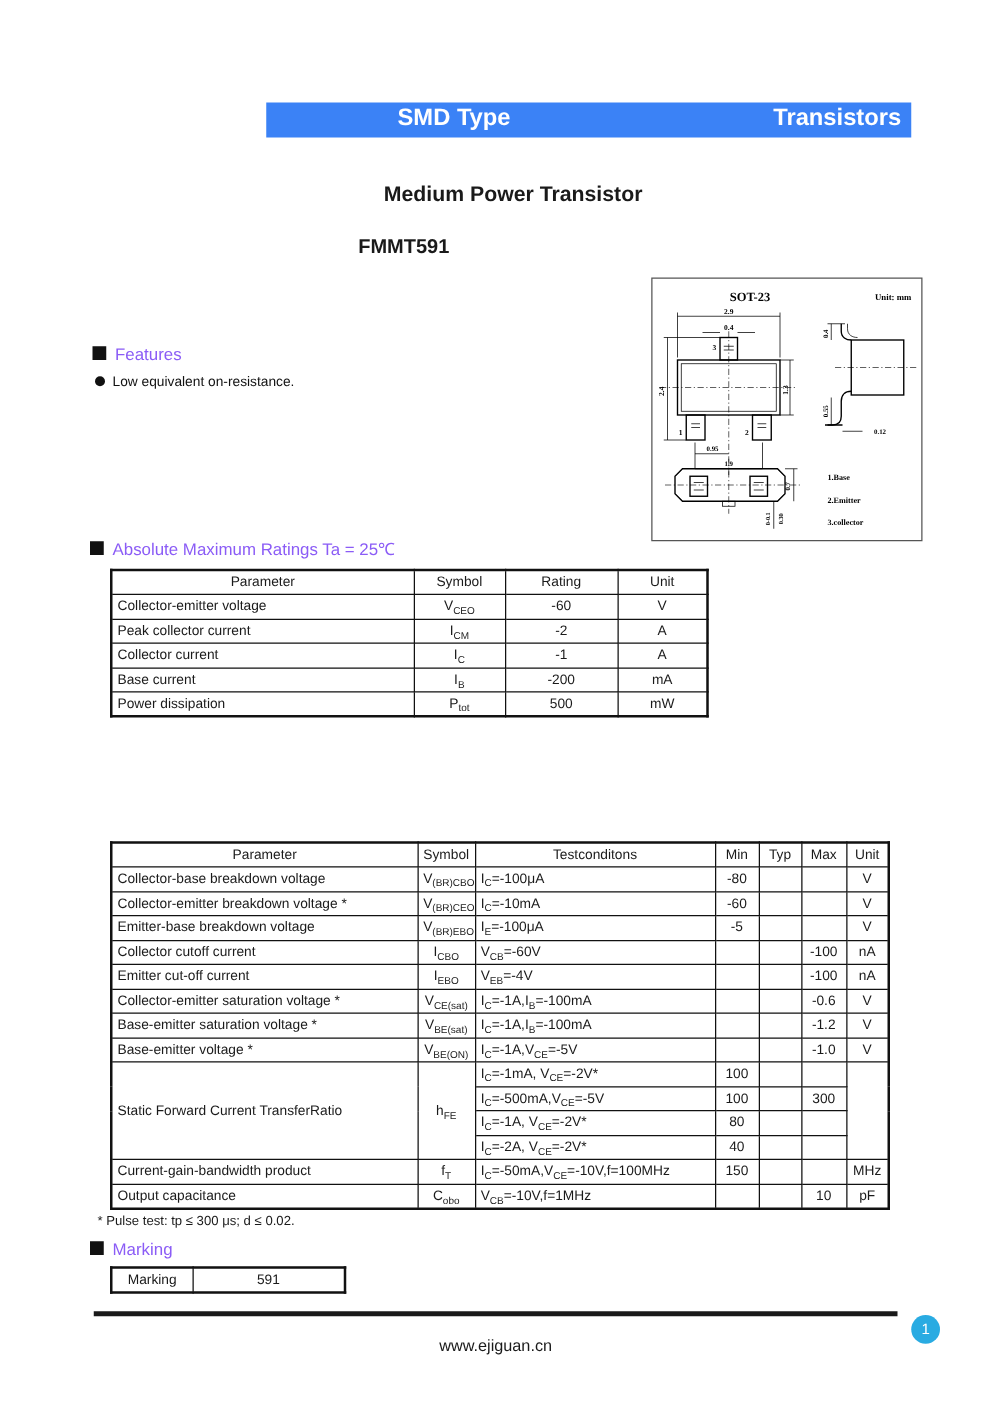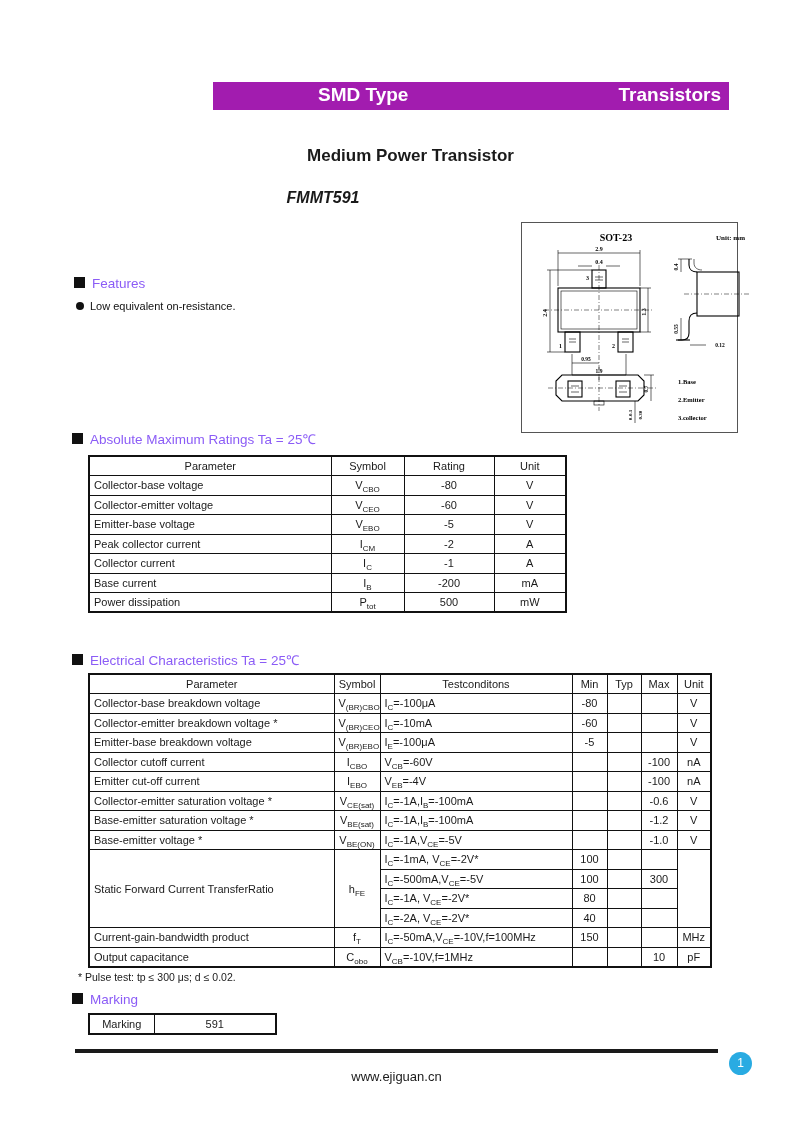--- a/index.html
+++ b/index.html
@@ -7,35 +7,35 @@
   body { font-family:"Liberation Sans", sans-serif; color:#1a1a1a; }
   .page { position:relative; width:793px; height:1122px; background:#fff; overflow:hidden; margin:0 auto; }
 
   
   .logo-wrap { position:absolute; left:64px; top:36px; width:250px; }
   .logo-svg { display:block; margin-left:10px; }
   .logo-cn { font-size:37px; font-weight:bold; color:#000; letter-spacing:2px; margin-top:2px; font-family:"DejaVu Sans", sans-serif; }
   .logo-en { font-size:15px; color:#111; letter-spacing:4.5px; margin-top:2px; }
 
   
-  .header-bar { position:absolute; left:213px; top:82px; width:516px; height:28px; background:#a21caf; }
+  .header-bar { position:absolute; left:213px; top:82px; width:516px; height:28px; background:#3b82f6; }
   .header-bar .left-label { position:absolute; left:105px; top:2px; color:#fff; font-weight:bold; font-size:19px; }
   .header-bar .right-label { position:absolute; right:8px; top:2px; color:#fff; font-weight:bold; font-size:19px; }
 
   .title1 { position:absolute; left:0; top:146px; width:793px; text-align:center; font-size:17px; font-weight:bold;padding-left:28px; }
-  .title2 { position:absolute; left:0; top:189px; width:646px; text-align:center; font-size:16px; font-weight:bold;font-style:italic; }
+  .title2 { position:absolute; left:0; top:189px; width:646px; text-align:center; font-size:16px; font-weight:bold; }
 
   
   .section-head { position:absolute; font-size:13.5px; color:#8b5cf6; }
   .sq { display:inline-block; width:11px; height:11px; background:#111; margin-right:7px; }
   .feature-item { position:absolute; font-size:11px; color:#111; }
   .dot { display:inline-block; width:8px; height:8px; background:#111; border-radius:50%; margin-right:6px; }
 
   
-  .pkg-box { position:absolute; left:521px; top:222px; width:217px; height:211px; border:1px solid #555; background:#fff;padding-left:16px; }
+  .pkg-box { position:absolute; left:521px; top:222px; width:217px; height:211px; border:1px solid #555; background:#fff; }
 
   
   table.ds { border-collapse:collapse; table-layout:fixed; font-size:11px; }
   table.ds td, table.ds th { border:1px solid #111; padding:0 4px; height:19.5px; overflow:hidden; white-space:nowrap; font-weight:normal; }
   table.ds { border:2px solid #111; }
   table.ds th { text-align:center; }
   .tcenter { text-align:center; }
   .tleft  { text-align:left; }
   sub { font-size:8px; vertical-align:baseline; position:relative; top:3px; }
   .abs-table  { position:absolute; left:88px; top:455px; width:477px; }
@@ -180,35 +180,23 @@
         <col style="width:72px">
       </colgroup>
     <tbody>
         <tr>
       <th>Parameter</th>
       <th>Symbol</th>
       <th>Rating</th>
       <th>Unit</th>
     </tr>
     <tr>
-          <td class="tleft">Collector-base voltage</td>
-          <td class="tcenter">V<sub>CBO</sub></td>
-          <td class="tcenter">-80</td>
-          <td class="tcenter">V</td>
-        </tr>
-    <tr>
           <td class="tleft">Collector-emitter voltage</td>
           <td class="tcenter">V<sub>CEO</sub></td>
           <td class="tcenter">-60</td>
-          <td class="tcenter">V</td>
-        </tr>
-    <tr>
-          <td class="tleft">Emitter-base voltage</td>
-          <td class="tcenter">V<sub>EBO</sub></td>
-          <td class="tcenter">-5</td>
           <td class="tcenter">V</td>
         </tr>
     <tr>
           <td class="tleft">Peak collector current</td>
           <td class="tcenter">I<sub>CM</sub></td>
           <td class="tcenter">-2</td>
           <td class="tcenter">A</td>
         </tr>
     <tr>
           <td class="tleft">Collector current</td>
@@ -224,23 +212,20 @@
         </tr>
     <tr>
           <td class="tleft">Power dissipation</td>
           <td class="tcenter">P<sub>tot</sub></td>
           <td class="tcenter">500</td>
           <td class="tcenter">mW</td>
         </tr>
   </tbody>
     </table>
 
-  <div class="section-head" style="left:72px; top:651px;">
-    <span class="sq"></span><span>Electrical Characteristics Ta = 25℃</span>
-  </div>
   <table class="ds elec-table">
     <colgroup>
         <col style="width:245px">
         <col style="width:46px">
         <col style="width:192px">
         <col style="width:35px">
         <col style="width:34px">
         <col style="width:36px">
         <col style="width:34px">
       </colgroup>

